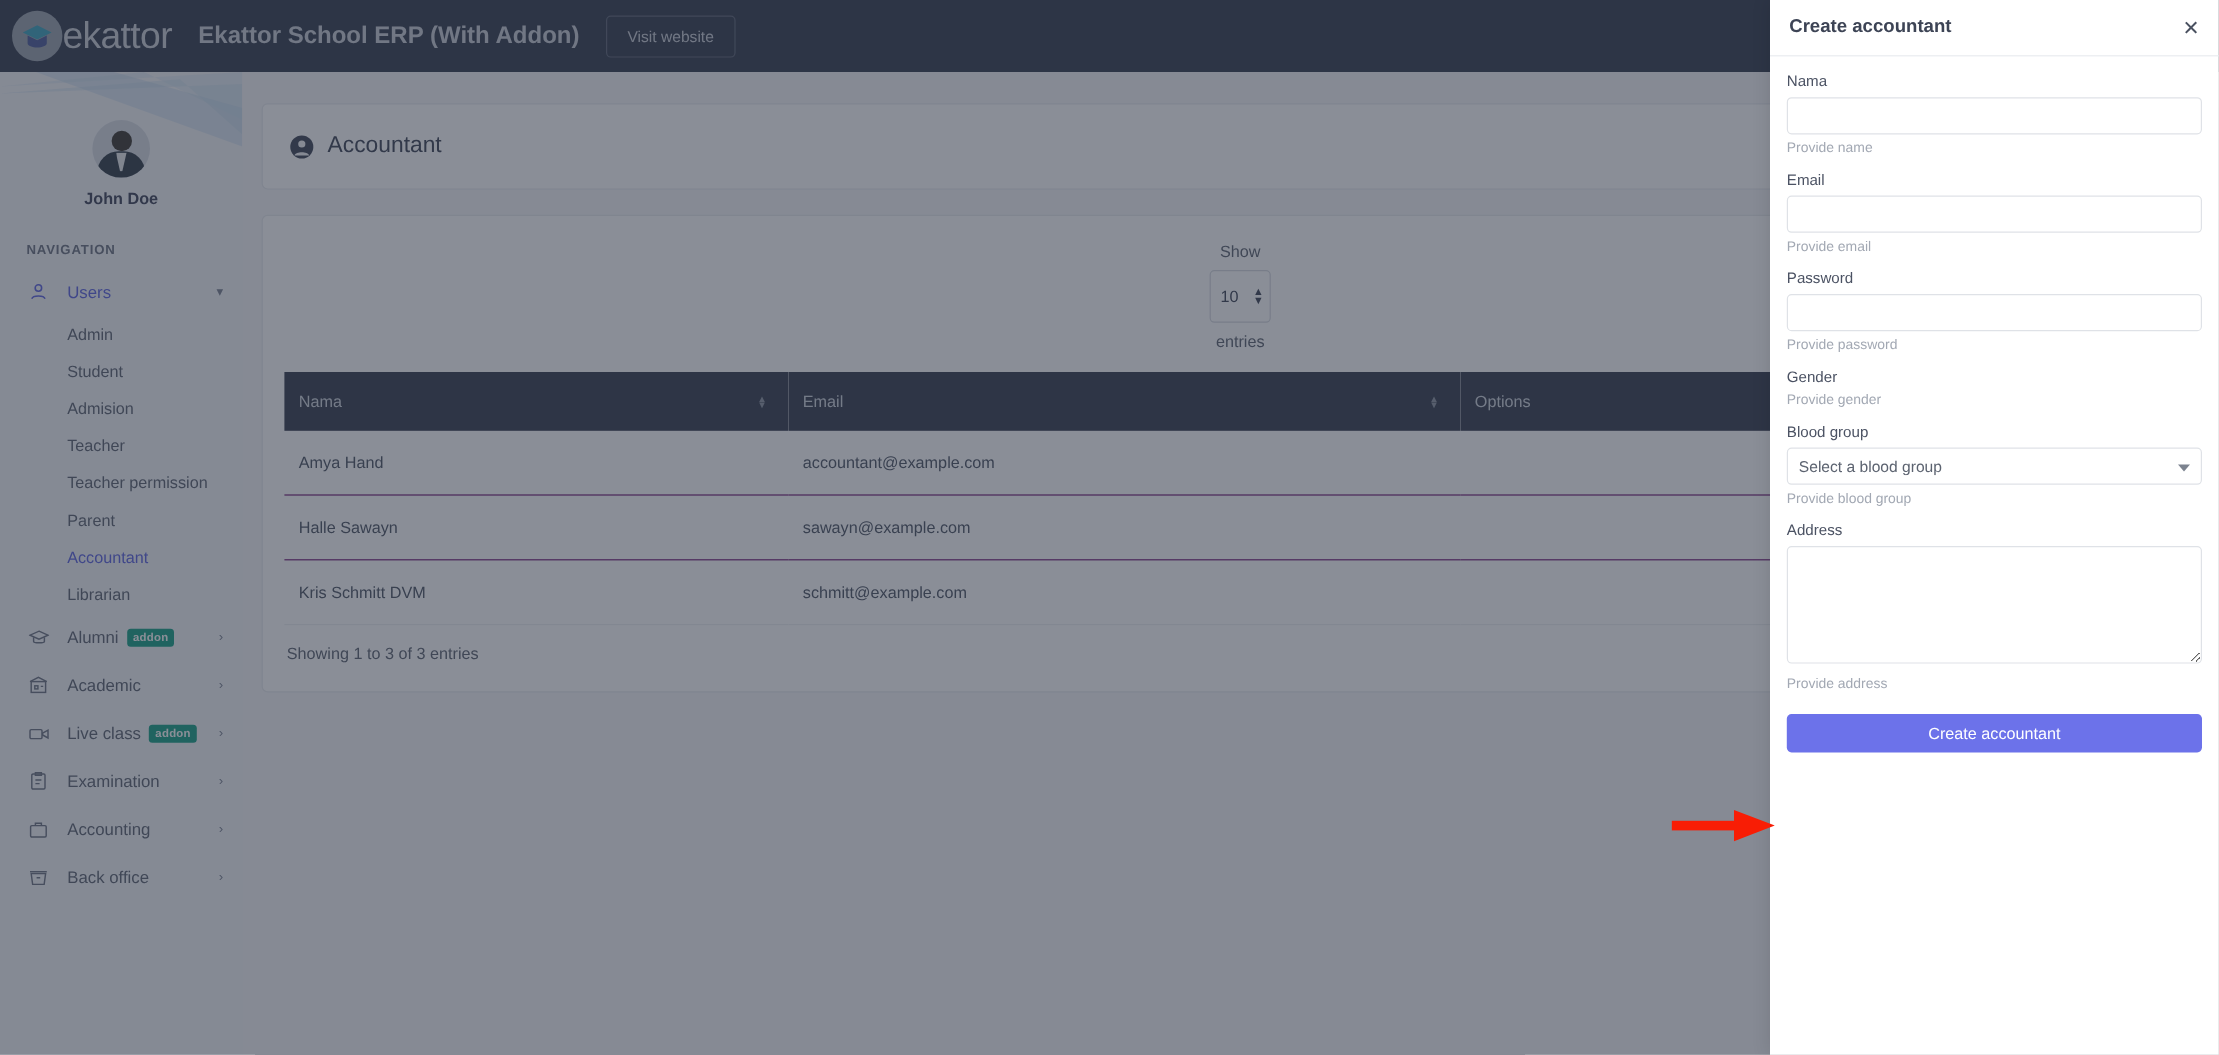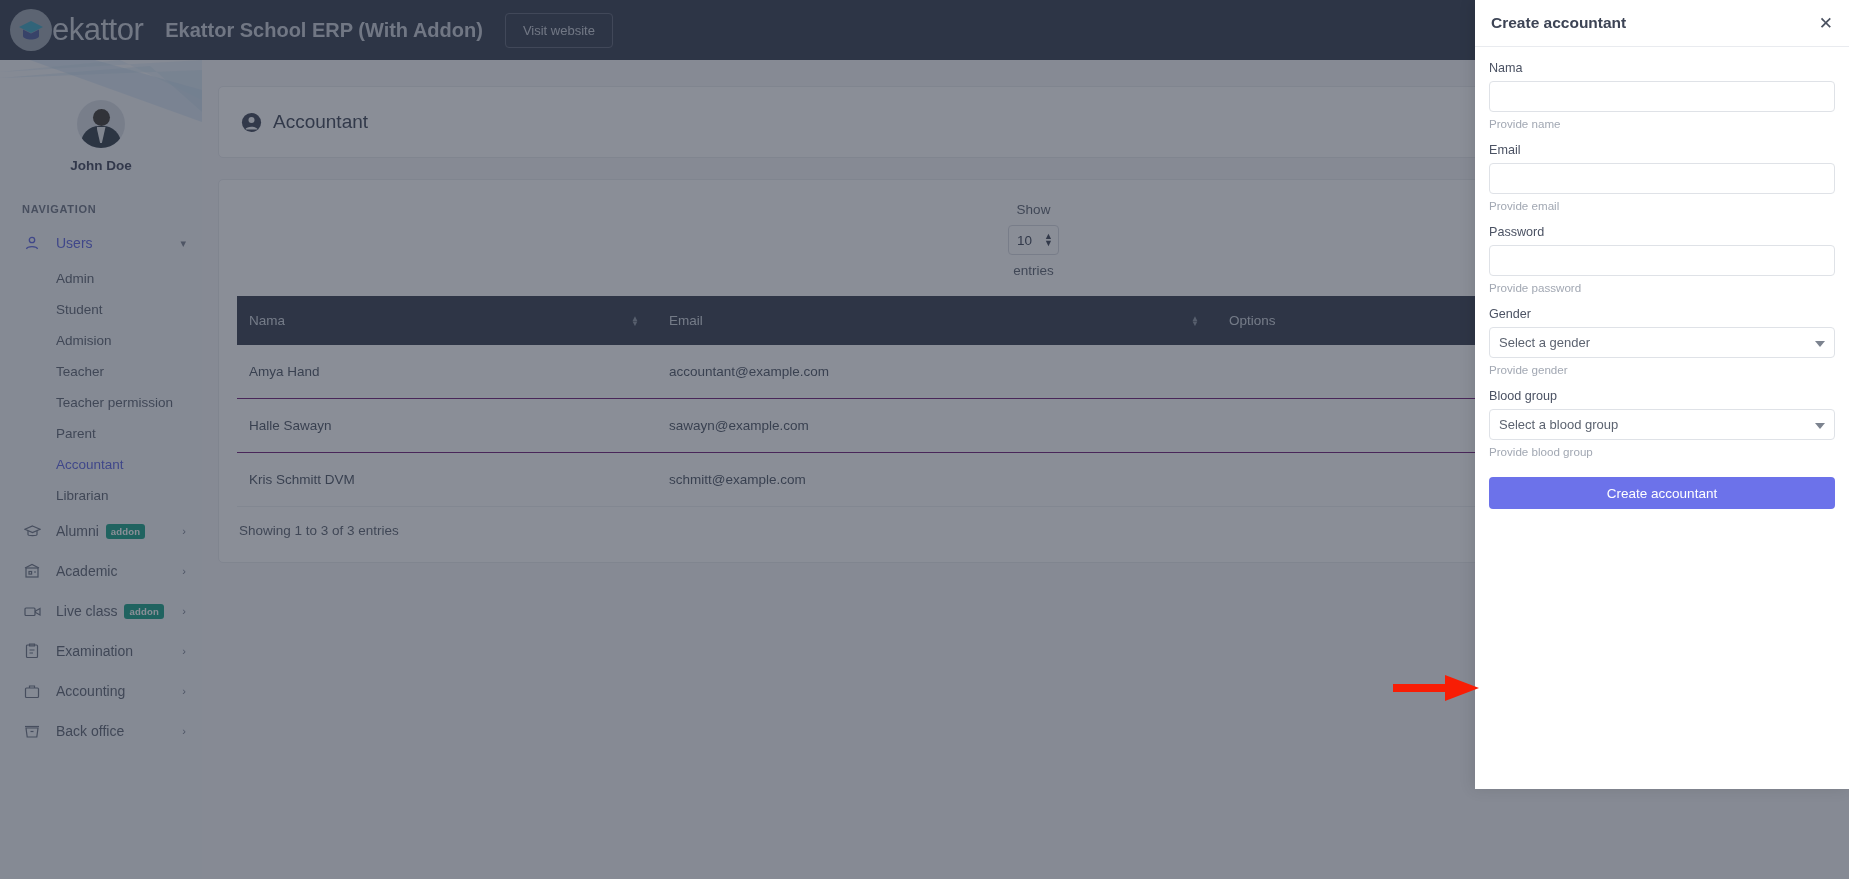--- a/index.html
+++ b/index.html
@@ -125,21 +125,21 @@
     padding: 24px 22px; display: flex; align-items: center; gap: 11px;
   }
   .card-title {
     font-size: 19px; font-weight: 500; color: #3d4455;
   }
   .page-user-icon { color: #3d4455; display:flex; }
   .table-card { margin-top: 21px; padding: 18px 18px 6px 18px; }
   .dt-top { display: flex; align-items: center; gap: 8px; font-size: 13.5px; color: #5c6370; padding: 4px 0 18px 0; flex-direction: column;}
   .dt-select {
     border: 1px solid #d7dae0; border-radius: 4px;
-    height: 30px; padding: 0 18px 0 8px;
+    height: 44px; padding: 0 18px 0 8px;
     font-size: 13.5px; color: #3d4455;
     background: #fff;
     font-family: "Liberation Sans", sans-serif;
     -webkit-appearance: none; appearance: none;
     position: relative; cursor: pointer;
   }
   .dt-select-wrap { position: relative; display: inline-flex; }
   .dt-select-wrap .spin {
     position: absolute; right: 6px; top: 50%; transform: translateY(-50%);
     font-size: 9px; color: #3d4455; line-height: 7px; pointer-events: none;
@@ -170,21 +170,21 @@
   
   #overlay {
     position: absolute; inset: 0;
     background: rgba(42,50,66,0.55);
     z-index: 50;
   }
 
   
   #panel {
     position: absolute; top: 0; right: 0;
-    width: 374px; height: 789px;
+    width: 374px; height: 879px;
     background: #fff; z-index: 60;
     display: flex; flex-direction: column;
     box-shadow: -2px 0 14px rgba(0,0,0,.10);
   }
   .panel-head {
     height: 47px; flex: 0 0 47px;
     display: flex; align-items: center;
     padding: 0 16px 0 16px;
     border-bottom: 1px solid #e9ebef;
   }
@@ -492,29 +492,20 @@
 
     <div class="field">
       <label class="field-label">Password</label>
       <input class="field-input" type="password" value="" style="">
       <span class="field-help">Provide password</span>
     </div>
 
 
     <div class="field">
       <label class="field-label">Gender</label>
-      <div class="select-wrap">
-        <select class="field-select">
-          <option>Select a gender</option>
-          <option>Male</option>
-          <option>Female</option>
-          <option>Other</option>
-        </select>
-        <span class="caret"></span>
-      </div>
       <span class="field-help">Provide gender</span>
     </div>
 
     <div class="field">
       <label class="field-label">Blood group</label>
       <div class="select-wrap">
         <select class="field-select">
           <option>Select a blood group</option>
           <option>A+</option>
           <option>A-</option>
@@ -523,20 +514,25 @@
           <option>AB+</option>
           <option>AB-</option>
           <option>O+</option>
           <option>O-</option>
         </select>
         <span class="caret"></span>
       </div>
       <span class="field-help">Provide blood group</span>
     </div>
 
+    <div class="field">
+      <label class="field-label">Address</label>
+      <textarea class="field-textarea" style=""></textarea>
+      <span class="field-help">Provide address</span>
+    </div>
 
     <button class="submit-btn">Create accountant</button>
   </div>
 </div>
 
 <svg id="annot-arrow" viewBox="0 0 86 30">
   <g fill="#f81d05">
     <rect x="0" y="11" width="58" height="8"></rect>
     <path d="M52 2 L86 15 L52 28 Z"></path>
   </g>

